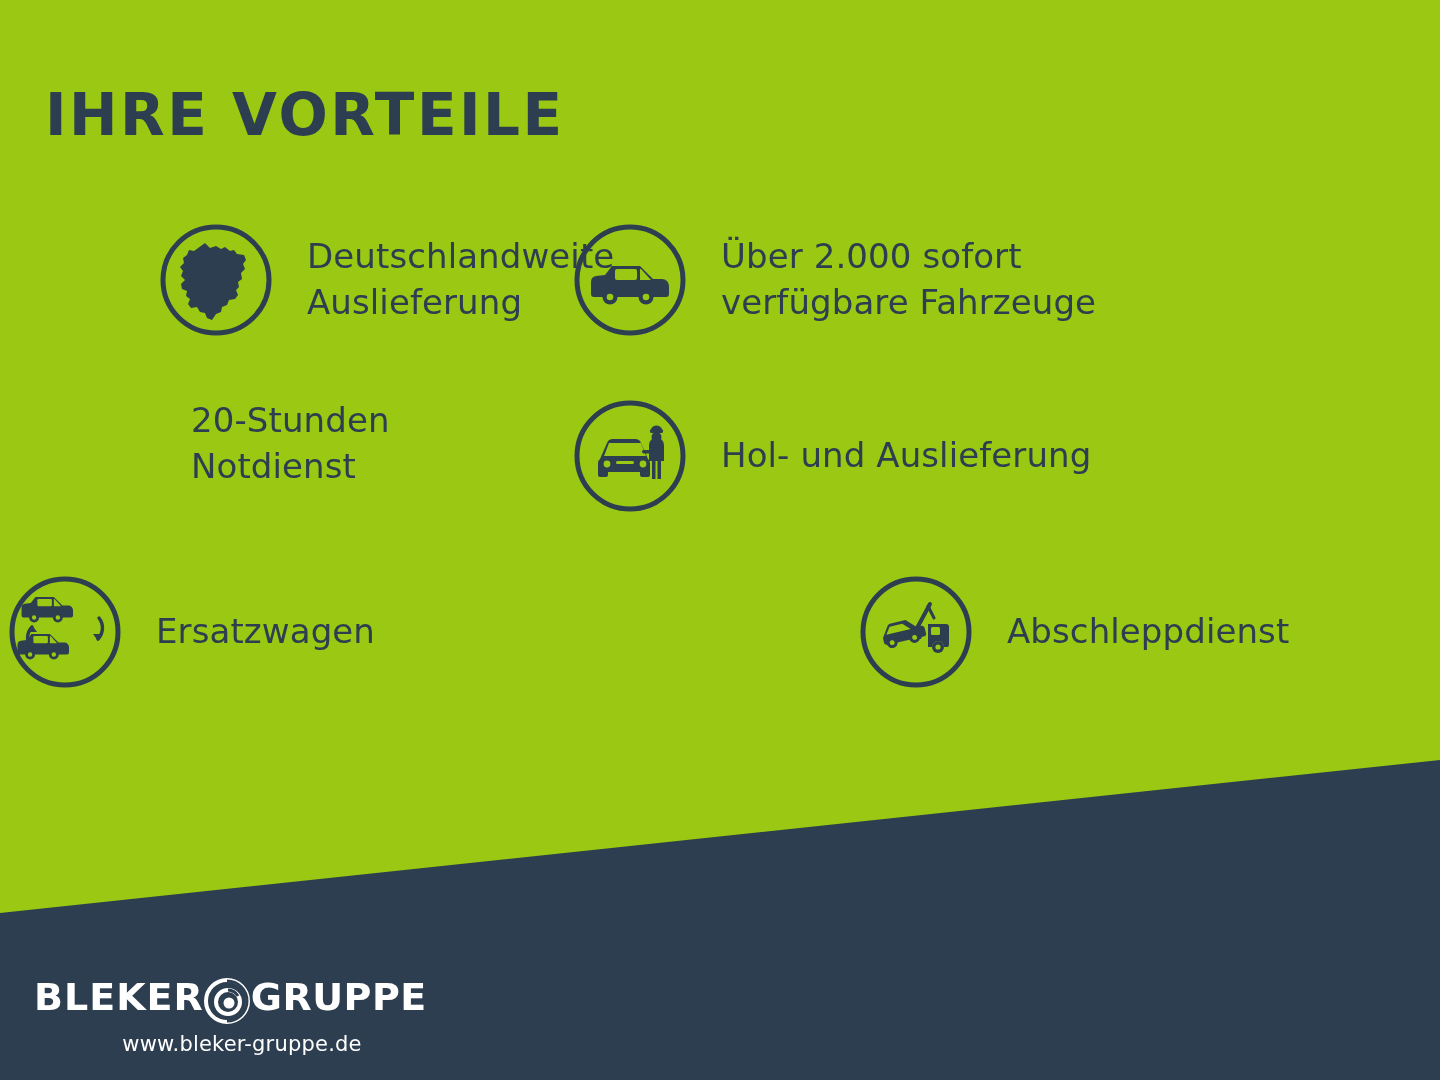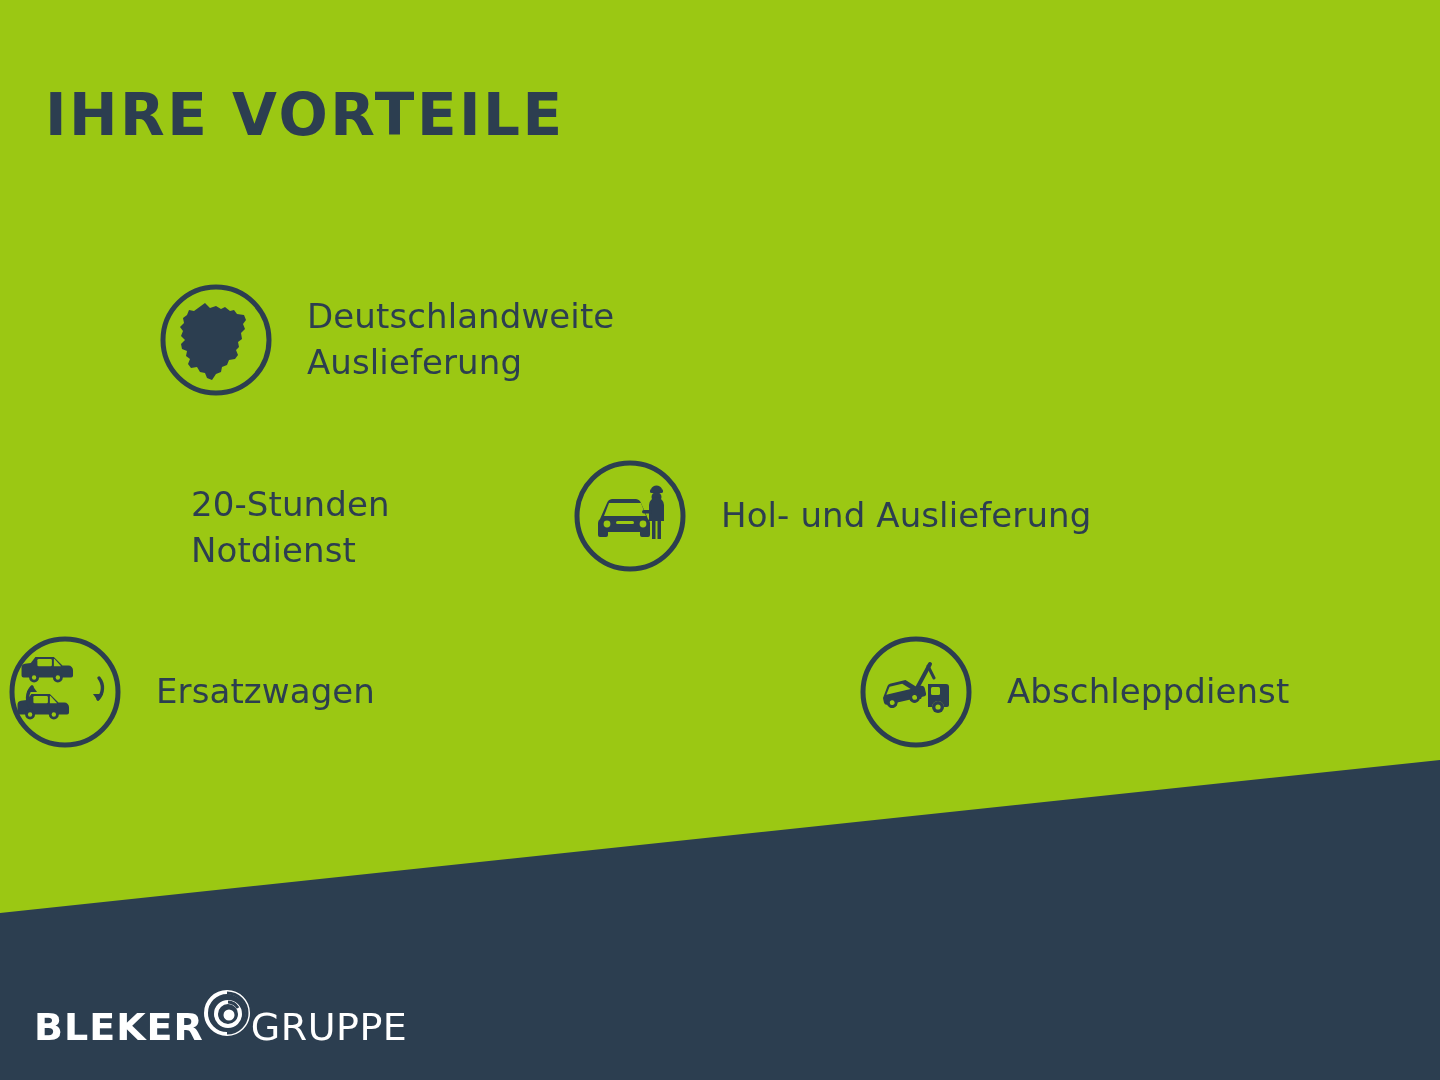--- a/index.html
+++ b/index.html
@@ -40,21 +40,21 @@
     white-space: nowrap;
   }
   .grid {
     position: absolute;
     left: 0;
     top: 222px;
     width: 1440px;
   }
   .row {
     display: flex;
-    align-items: flex-end;
+    align-items: flex-start;
     height: 176px;
   }
   .cell {
     display: flex;
     align-items: center;
   }
   .cell.left  { width: 565px; padding-left: 158px; box-sizing: border-box; }
   .cell.right { width: 700px; padding-left: 7px; box-sizing: border-box; }
   .icon-wrap {
     flex: 0 0 auto;
@@ -78,34 +78,33 @@
   }
   
   .logo-block {
     position: absolute;
     left: 34px;
     top: 978px;
     width: 380px;
   }
   .logo-row {
     display: flex;
-    align-items: flex-end;
+    align-items: flex-start;
     height: 48px;
-    margin-top: 20px;
   }
   .logo-word {
     color: #ffffff;
     font-family: "DejaVu Sans", sans-serif;
     font-weight: bold;
     font-size: 38px;
     letter-spacing: 1px;
     line-height: 1;
   }
   .logo-word.thin {
-    font-weight: normal;
+    font-weight: bold;
     letter-spacing: 0.5px;
   }
   .logo-mark {
     width: 56px;
     height: 56px;
     margin: 0 -4px 0 -5px;
     flex: 0 0 auto;
     position: relative;
     top: -5px;
   }
@@ -137,20 +136,36 @@
         <div class="icon-wrap">
           <svg viewBox="0 0 116 116">
             <circle cx="58" cy="58" r="53" fill="none" stroke="#2c3e50" stroke-width="5"></circle>
             <path fill="#2c3e50" d="M47 21 l5 5 6-2 5 3 4-2 5 4 4-1 3 4 7 1 2 5-3 4 2 5 -4 4 1 6 -4 3 1 5 -3 3 2 5 -3 4 -6 1 -2 5 -5 2 -1 5 -5 2 -4 6 -5-2 -2-5 -5-1 -3-5 -6 1 -3-4 2-5 -4-3 1-5 -5-2 -1-5 4-4 -4-4 2-5 -3-4 4-4 -1-5 4-3 2-5 5 1z"></path>
           </svg>
         </div>
         <div class="label">Deutschlandweite
 Auslieferung</div>
       </div>
 
+      <div class="cell right">
+        <div class="icon-wrap">
+          <svg viewBox="0 0 116 116">
+            <circle cx="58" cy="58" r="53" fill="none" stroke="#2c3e50" stroke-width="5"></circle>
+            <path fill="#2c3e50" d="M40 44 h28 l13 13 h9 a7 7 0 0 1 7 7 v8 a3 3 0 0 1 -3 3 h-72 a3 3 0 0 1 -3 -3 v-12 a6 6 0 0 1 5 -6 l9 -1 z"></path>
+            <rect x="43" y="47" width="22" height="11" rx="2" fill="#9bc813"></rect>
+            <path d="M68 47 h1 l10 11 h-11 z" fill="#9bc813"></path>
+            <circle cx="38" cy="75" r="7.5" fill="#2c3e50"></circle>
+            <circle cx="38" cy="75" r="3.3" fill="#9bc813"></circle>
+            <circle cx="74" cy="75" r="7.5" fill="#2c3e50"></circle>
+            <circle cx="74" cy="75" r="3.3" fill="#9bc813"></circle>
+          </svg>
+        </div>
+        <div class="label">Über 2.000 sofort
+verfügbare Fahrzeuge</div>
+      </div>
 
     </div>
 
     <div class="row">
 
       <div class="cell left">
         <div class="label">20-Stunden
 Notdienst</div>
       </div>
 
@@ -253,15 +268,16 @@
         <svg viewBox="0 0 56 56">
           <circle cx="28" cy="28" r="21" fill="none" stroke="#ffffff" stroke-width="4"></circle>
           <path d="M28 8 a20 20 0 0 1 0 40" fill="none" stroke="#2c3e50" stroke-width="3"></path>
           <circle cx="29" cy="29" r="12" fill="none" stroke="#ffffff" stroke-width="4"></circle>
           <path d="M29 17 a12 12 0 0 1 10 6" fill="none" stroke="#2c3e50" stroke-width="3"></path>
           <circle cx="30" cy="30" r="5.5" fill="#ffffff"></circle>
         </svg>
       </span>
       <span class="logo-word thin">GRUPPE</span>
     </div>
+    <div class="logo-url">www.bleker-gruppe.de</div>
   </div>
 
 </div>
 
 </body></html>

